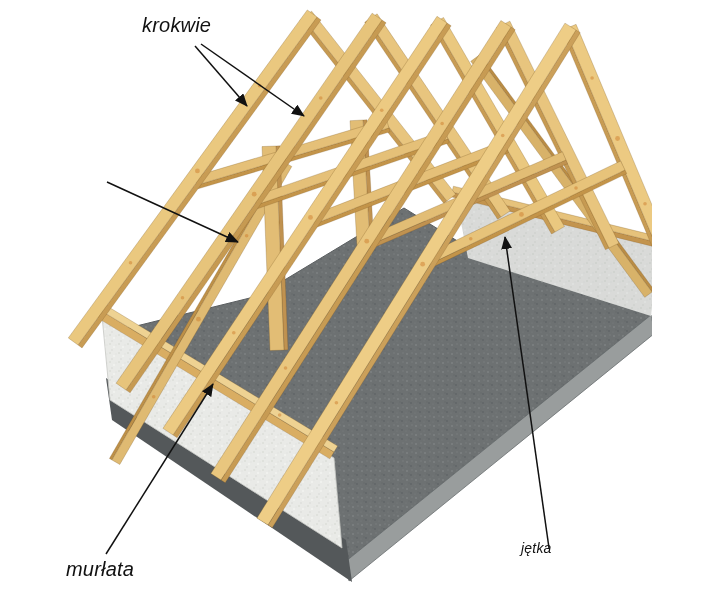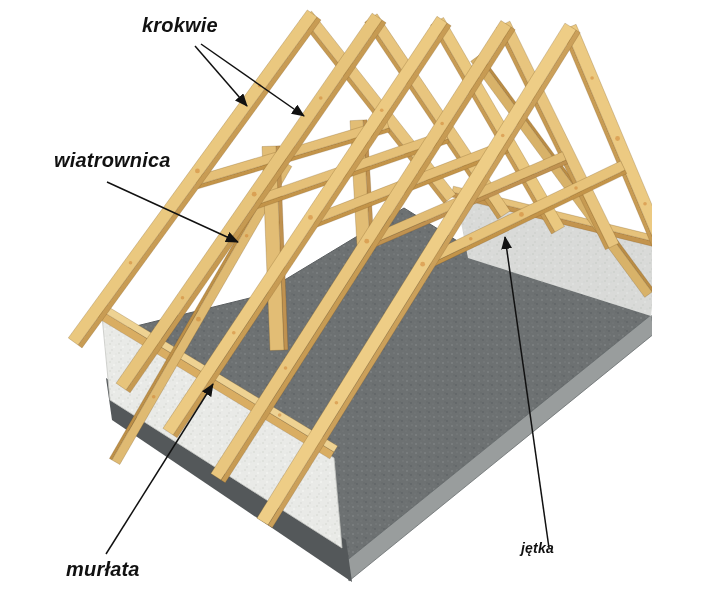--- a/index.html
+++ b/index.html
@@ -1,18 +1,18 @@
 <!DOCTYPE html>
 <html><head>
 <meta charset="utf-8">
 <style>
   html,body{margin:0;padding:0;background:#fff;}
   #stage{
     position:relative;width:652px;height:594px;background:#ffffff;
-    overflow:hidden;font-family:"Liberation Sans",sans-serif;font-weight:bold;
+    overflow:hidden;font-family:"Liberation Sans",sans-serif;
   }
   #scene{position:absolute;left:0;top:0;}
   .lbl{
     position:absolute;font-style:italic;font-size:20px;line-height:1;
     color:#111;letter-spacing:.2px;white-space:nowrap;user-select:none;
   }
   #lbl-krokwie{left:142px;top:15px;}
   #lbl-wiatrownica{left:54px;top:150px;}
   #lbl-murlata{left:66px;top:559px;}
   #lbl-jetka{left:521px;top:541px;font-size:14px;}
@@ -170,16 +170,15 @@
     <g id="arrows" stroke="#111" stroke-width="1.5" fill="none">
       <line x1="195" y1="46" x2="247" y2="106" marker-end="url(#arrowhead)"></line>
       <line x1="201" y1="44" x2="304" y2="116" marker-end="url(#arrowhead)"></line>
       <line x1="107" y1="182" x2="238" y2="242" marker-end="url(#arrowhead)"></line>
       <line x1="106" y1="554" x2="213" y2="384" marker-end="url(#arrowhead)"></line>
       <line x1="549" y1="548" x2="505" y2="237" marker-end="url(#arrowhead)"></line>
     </g>
   </svg>
 
   <div class="lbl" id="lbl-krokwie">krokwie</div>
-  <div class="lbl" id="lbl-wiatrownica">wiatrownica</div>
   <div class="lbl" id="lbl-murlata">murłata</div>
   <div class="lbl" id="lbl-jetka">jętka</div>
 </div>
 
 </body></html>

